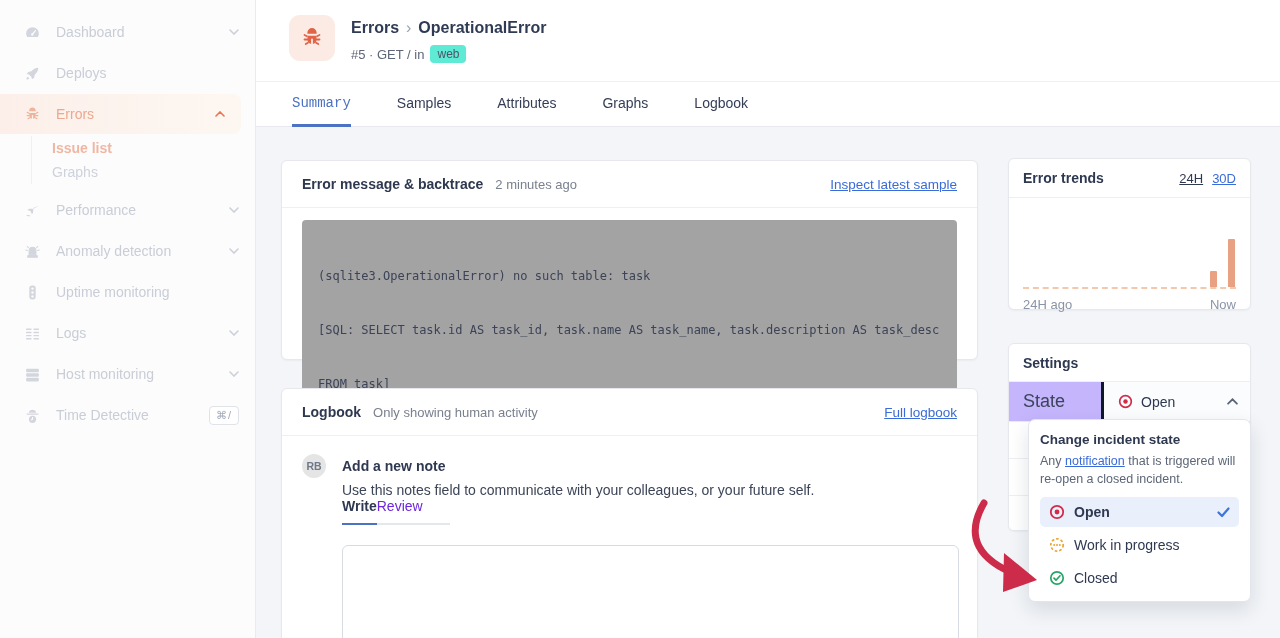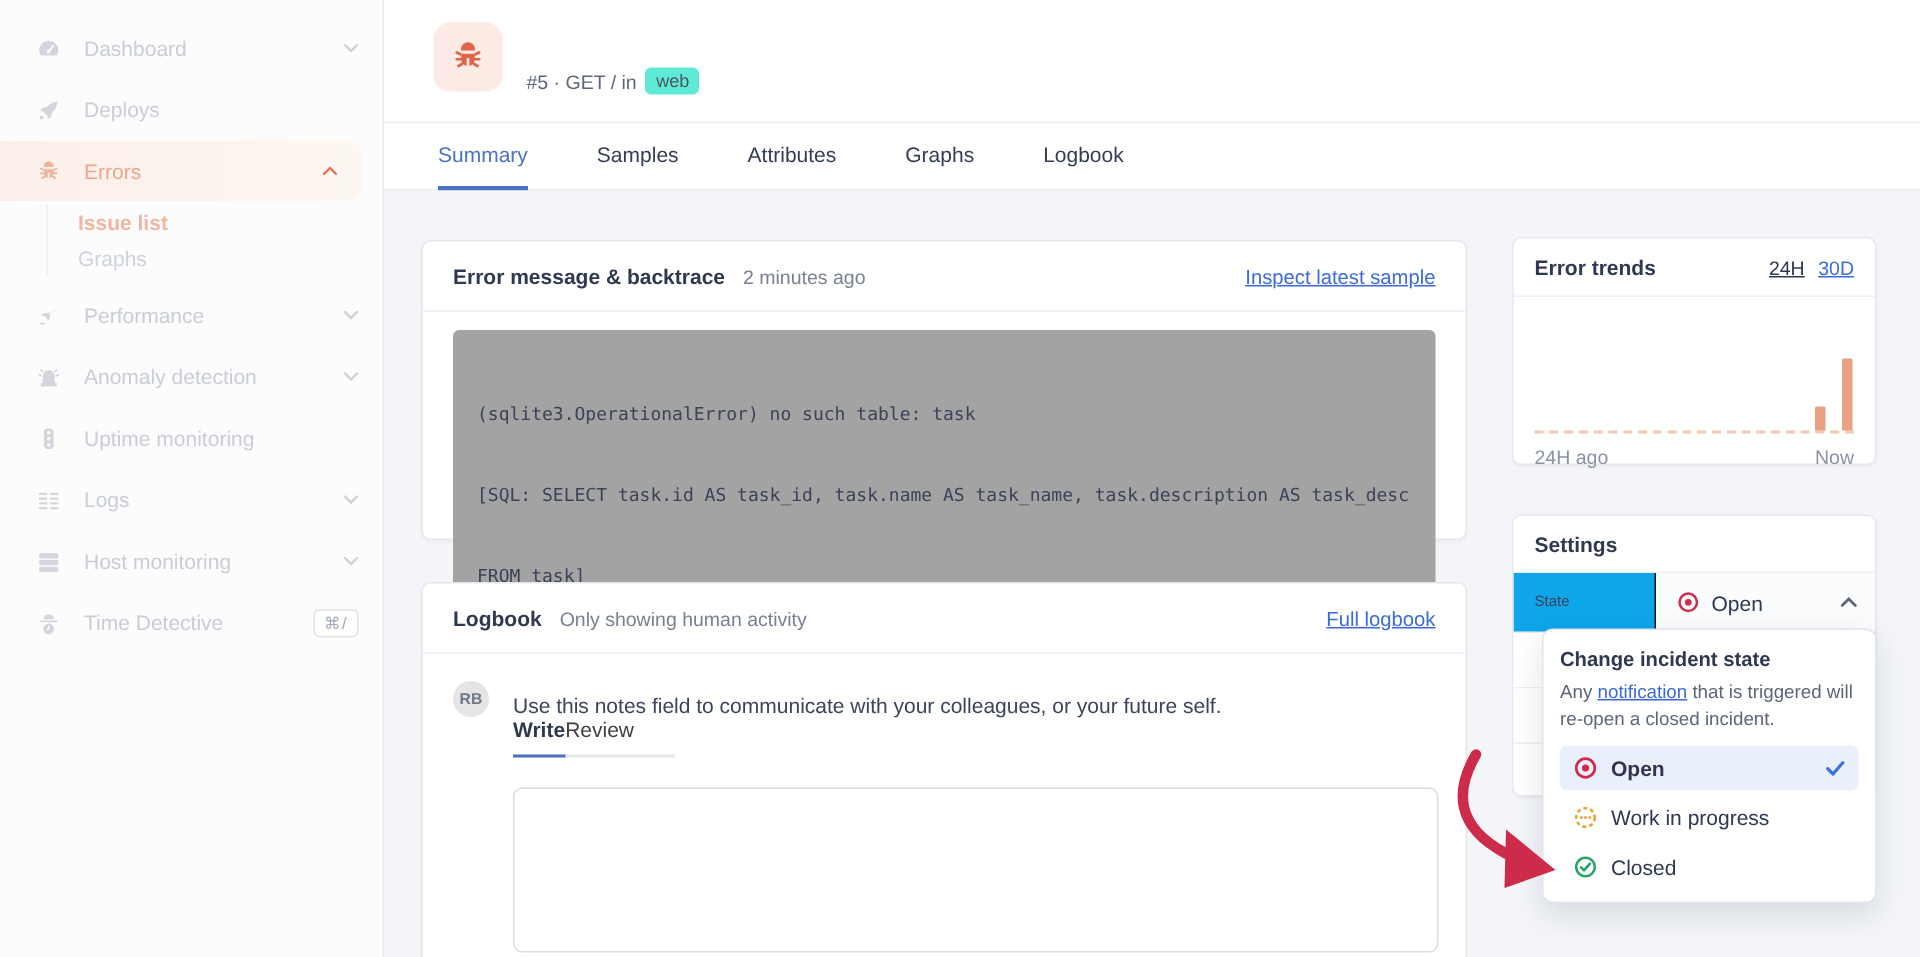--- a/index.html
+++ b/index.html
@@ -53,21 +53,21 @@
   .head-sub { position:absolute; left:95px; top:45px; font-size:13px; color:#5d6678; display:flex; align-items:center; gap:6px; }
   .ns-badge { background:#5eead4; color:#4c5568; border-radius:4px; padding:2px 7px; font-size:12px; }
 
   
   .tabbar {
     position:absolute; left:256px; right:0; top:81px; height:46px; background:#fff;
     border-top:1px solid #eef0f4; border-bottom:1px solid #e7e9ee;
     display:flex; align-items:stretch; padding-left:36px; gap:46px;
   }
   .tab { display:flex; align-items:center; font-size:14px; color:#333d55; cursor:pointer; border-bottom:3px solid transparent; margin-bottom:-1px; }
-  .tab.active { color:#4c72c4; border-bottom-color:#4c72c4; }
+  .tab.active { color:#4c72c4; border-bottom-color:#4c72c4;font-family:Liberation Mono, monospace; }
 
   
   .content {
     position:absolute; left:256px; right:0; top:127px; height:511px;
     background:#f3f5f8;
   }
   .card {
     position:absolute; background:#fff; border:1px solid #e6e8ee; border-radius:6px;
     box-shadow:0 1px 2px rgba(25,35,60,.04);
   }
@@ -98,21 +98,21 @@
     position:absolute; left:20px; top:18px; width:24px; height:24px; border-radius:50%;
     background:#e5e5e5; color:#6f7889; font-size:10.5px; font-weight:bold;
     display:flex; align-items:center; justify-content:center;
   }
   .lb-inner { margin-left:40px; }
   .note-title { font-size:14px; font-weight:bold; color:#2e3850; padding-top:4px; }
   .note-desc { font-size:14px; color:#3c4457; margin-top:8px; }
   .write-tabs { display:flex; width:108px; border-bottom:2px solid #e4e7ec; }
   .wtab { font-size:14px; padding-bottom:9px; cursor:pointer; margin-bottom:-2px; }
   .wtab.active { color:#2e3850; font-weight:bold; border-bottom:2px solid #4c72c4; }
-  .wtab.idle { color:#404040; }
+  .wtab.idle { color:#6d28d9; }
   .note-area {
     margin-top:20px; width:617px; height:110px; border:1px solid #d7dbe2; border-radius:6px;
     background:#fff; resize:none; outline:none; font-family:"Liberation Sans", sans-serif; font-size:14px; padding:10px;
   }
 
   
   #trends-card { left:752px; top:31px; width:243px; height:152px; }
   #trends-card .card-head { padding:0 14px; height:39px; }
   .range-links { margin-left:auto; font-size:13px; display:flex; gap:9px; }
   .range-links .active-range { color:#2e3850; text-decoration:underline; cursor:pointer; }
@@ -120,22 +120,22 @@
   .trend-chart { position:relative; height:77px; margin:0 14px; border-bottom:2px dashed #f3c8ad; display:flex; align-items:flex-end; }
   .bar-slot { flex:1; display:flex; justify-content:center; align-items:flex-end; }
   .tbar { width:7px; background:#e8a183; border-radius:1px 1px 0 0; }
   .trend-labels { display:flex; justify-content:space-between; margin:8px 14px 0; font-size:13px; color:#8b93a6; }
 
   
   #settings-card { left:752px; top:216px; width:243px; height:188px; overflow:hidden; }
   #settings-card .card-head { padding:0 14px; height:38px; }
   .settings-row { display:flex; height:40px; border-bottom:1px solid #e9ebf0; background:#fbfcfd; }
   .settings-row .row-label {
-    width:95px; background:#0ea5e9; border-right:1px solid #0f172a;
-    font-size:10px; color:#3b4458; display:flex; align-items:center; padding-left:14px;
+    width:95px; background:#c4b5fd; border-right:3px solid #0f172a;
+    font-size:18px; color:#3b4458; display:flex; align-items:center; padding-left:14px;
   }
   .settings-row .row-value { flex:1; display:flex; align-items:center; padding:0 12px 0 14px; font-size:14px; color:#2e3850; gap:8px; }
   .settings-row .row-value .spacer { flex:1; }
   .settings-stub { height:37px; border-bottom:1px solid #edeff3; background:#fff; }
 
   
   .dropdown {
     position:absolute; left:772px; top:292px; width:223px; height:183px; z-index:5;
     background:#fff; border:1px solid #e2e5eb; border-radius:7px;
     box-shadow:0 8px 20px rgba(25,35,60,.13); padding:12px 11px;
@@ -273,20 +273,23 @@
   </div>
 </nav>
 
 <header class="main-header">
   <div class="entity-icon">
     <svg width="24" height="24" viewBox="0 0 16 16" fill="currentColor">
         <path d="M5.5 4.5a2.5 2.5 0 0 1 5 0h-5zM3 6l1.6.8M13 6l-1.6.8M3 9h2M11 9h2M3.8 12l1.5-.9M12.2 12l-1.5-.9" stroke="currentColor" stroke-width="1.2" stroke-linecap="round"></path>
         <path d="M5 6.5h6V9a3 3 0 0 1-2.4 2.94V8.5h-1.2v3.44A3 3 0 0 1 5 9V6.5z"></path>
       </svg>
   </div>
+  <div class="breadcrumb">
+    <span>Errors</span><span class="sep">›</span><span>OperationalError</span>
+  </div>
   <div class="head-sub">
     <span>#5 · GET / in</span>
     <span class="ns-badge">web</span>
   </div>
 </header>
 
 <div class="tabbar">
   <div class="tab active">Summary</div>
   <div class="tab">Samples</div>
   <div class="tab">Attributes</div>
@@ -316,20 +319,21 @@
 
   <section class="card" id="logbook-card">
     <div class="card-head">
       <span class="card-title">Logbook</span>
       <span class="card-subtle">Only showing human activity</span>
       <a class="card-link">Full logbook</a>
     </div>
     <div class="lb-body">
       <div class="avatar">RB</div>
       <div class="lb-inner">
+        <div class="note-title">Add a new note</div>
         <div class="note-desc">Use this notes field to communicate with your colleagues, or your future self.</div>
         <div class="write-tabs">
           <span class="wtab active">Write</span>
           <span class="wtab idle">Review</span>
         </div>
         <textarea class="note-area" style=""></textarea>
       </div>
     </div>
   </section>
 

